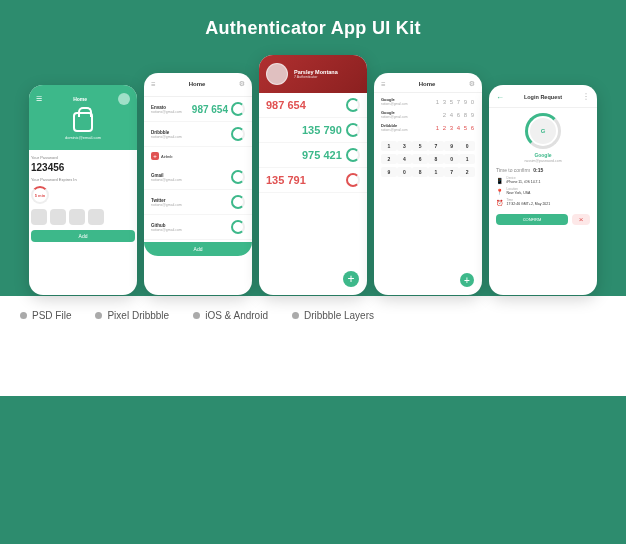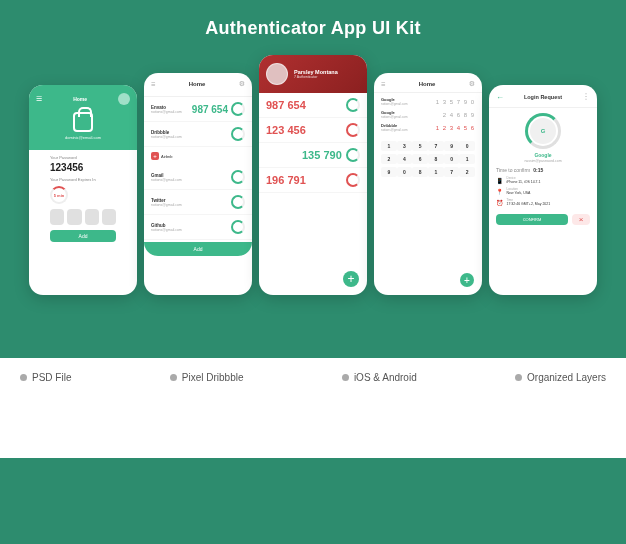--- a/index.html
+++ b/index.html
@@ -6,21 +6,21 @@
     body {
       width: 626px;
       height: 544px;
       font-family: 'Segoe UI', Arial, sans-serif;
       background: #2d8c6e;
       overflow: hidden;
     }
 
     .main-bg {
       width: 626px;
-      height: 458px;
+      height: 396px;
       display: flex;
       flex-direction: column;
     }
 
     
     .top-section {
       background: #2d8c6e;
       flex: 1;
       display: flex;
       flex-direction: column;
@@ -104,21 +104,21 @@
       border: 2.5px solid #fff;
       border-bottom: none;
       border-radius: 5px 5px 0 0;
     }
     .phone-1 .email-text {
       color: #fff;
       font-size: 4px;
       opacity: 0.9;
     }
     .phone-1 .ph-body {
-      padding: 5px 21px;
+      padding: 5px 2px;
     }
     .phone-1 .pw-label {
       font-size: 4px;
       color: #888;
       margin-bottom: 2px;
     }
     .phone-1 .pw-value {
       font-size: 10px;
       font-weight: 700;
       color: #222;
@@ -528,21 +528,21 @@
 
     
     .bottom-section {
       background: #fff;
       padding: 14px 20px 10px;
       min-height: 100px;
     }
 
     .features-row {
       display: flex;
-      justify-content: space-between;
+      justify-content: flex-start;
       gap: 24px;
       margin-bottom: 4px;
     }
 
     .feature-item {
       display: flex;
       align-items: center;
       gap: 5px;
     }
 
@@ -672,29 +672,29 @@
             <div class="header-name">Parsley Montana</div>
             <div class="header-sub">7 Authenticator</div>
           </div>
         </div>
         <div class="ph-body">
           <div class="list-item">
             <div class="item-code">987 654</div>
             <div class="mini-circle"></div>
           </div>
           <div class="list-item">
-            <div class="item-code">123 456</div>
-            <div class="mini-circle red"></div>
-          </div>
-          <div class="list-item">
             <div class="item-code green">135 790</div>
             <div class="mini-circle"></div>
           </div>
           <div class="list-item">
-            <div class="item-code">196 791</div>
+            <div class="item-code green">975 421</div>
+            <div class="mini-circle"></div>
+          </div>
+          <div class="list-item">
+            <div class="item-code">135 791</div>
             <div class="mini-circle red"></div>
           </div>
         </div>
         <div class="add-fab">+</div>
       </div>
 
       <div class="phone phone-4">
         <div class="ph-header">
           <div class="ph-topbar">
             <span style="font-size:5px;color:#aaa;">☰</span>
@@ -818,18 +818,18 @@
       <div class="feature-item">
         <div class="feature-dot"></div>
         <span class="feature-label">Pixel Dribbble</span>
       </div>
       <div class="feature-item">
         <div class="feature-dot"></div>
         <span class="feature-label">iOS &amp; Android</span>
       </div>
       <div class="feature-item">
         <div class="feature-dot"></div>
-        <span class="feature-label">Organized Layers</span>
+        <span class="feature-label">Dribbble Layers</span>
       </div>
     </div>
   </div>
 
 </div>
 
 </body></html>

